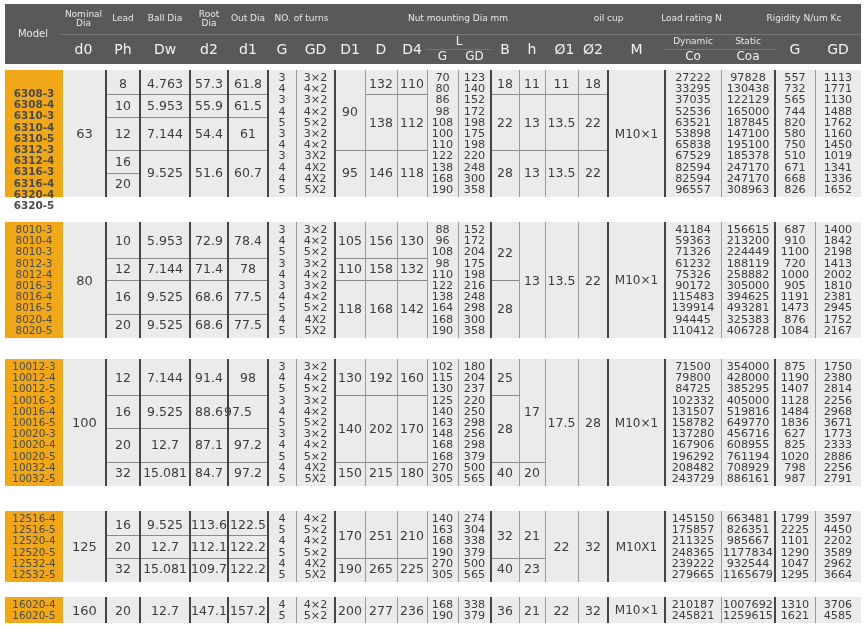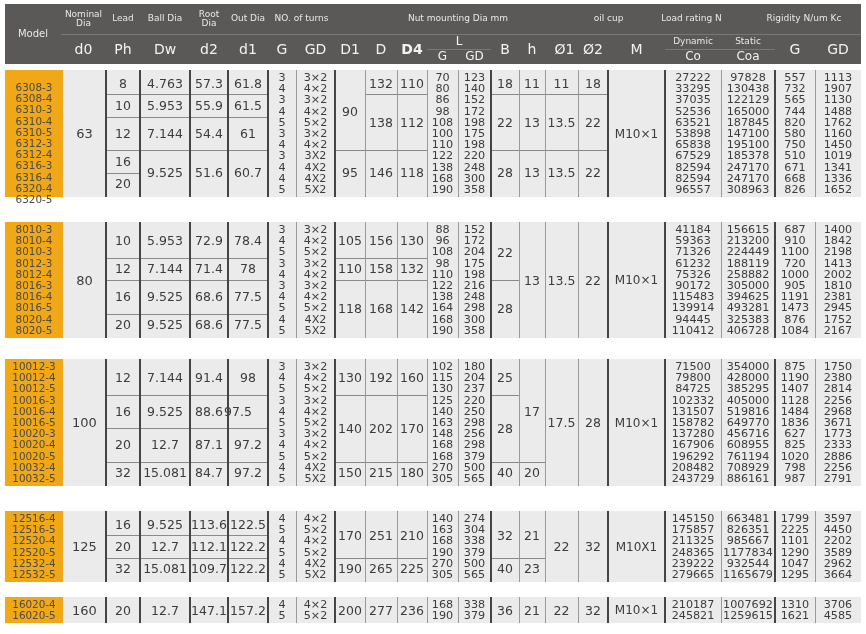--- a/index.html
+++ b/index.html
@@ -36,21 +36,21 @@
 
   <div class="hc hb" style="left:56px;top:30px;width:45px;height:30px;">d0</div>
   <div class="hc hb" style="left:101px;top:30px;width:34px;height:30px;">Ph</div>
   <div class="hc hb" style="left:135px;top:30px;width:50px;height:30px;">Dw</div>
   <div class="hc hb" style="left:185px;top:30px;width:38px;height:30px;">d2</div>
   <div class="hc hb" style="left:223px;top:30px;width:40px;height:30px;">d1</div>
   <div class="hc hb" style="left:263px;top:30px;width:28px;height:30px;">G</div>
   <div class="hc hb" style="left:291px;top:30px;width:39px;height:30px;">GD</div>
   <div class="hc hb" style="left:330px;top:30px;width:30px;height:30px;">D1</div>
   <div class="hc hb" style="left:360px;top:30px;width:32px;height:30px;">D</div>
-  <div class="hc hb" style="left:392px;top:30px;width:30px;height:30px;font-weight:bold;">D4</div>
+  <div class="hc hb" style="left:392px;top:30px;width:30px;height:30px;">D4</div>
   <div class="hc hb" style="left:422px;top:30px;width:64px;height:15px;font-size:12px;">L</div>
   <div class="hc hb" style="left:422px;top:45px;width:31px;height:15px;font-size:12px;">G</div>
   <div class="hc hb" style="left:453px;top:45px;width:33px;height:15px;font-size:12px;">GD</div>
   <div class="hc hb" style="left:486px;top:30px;width:28px;height:30px;">B</div>
   <div class="hc hb" style="left:514px;top:30px;width:26px;height:30px;">h</div>
   <div class="hc hb" style="left:543px;top:30px;width:33px;height:30px;">Ø1</div>
   <div class="hc hb" style="left:573px;top:30px;width:30px;height:30px;">Ø2</div>
   <div class="hc hb" style="left:603px;top:30px;width:57px;height:30px;">M</div>
   <div class="hc hs" style="left:660px;top:30px;width:56px;height:15px;">Dynamic</div>
   <div class="hc hs" style="left:716px;top:30px;width:54px;height:15px;">Static</div>
@@ -59,21 +59,21 @@
   <div class="hc hb" style="left:770px;top:30px;width:40px;height:30px;">G</div>
   <div class="hc hb" style="left:810px;top:30px;width:46px;height:30px;">GD</div>
 
   <div class="hl" style="left:56px;top:30px;width:800px;"></div>
   <div class="hl" style="left:422px;top:45px;width:64px;"></div>
   <div class="hl" style="left:660px;top:45px;width:110px;"></div>
 </div>
 
 <div id="groups">
     <div class="grp" style="top:70px;height:127.19999999999999px;">
-      <div class="models" style="padding-top: 12px; box-sizing: border-box;">
+      <div class="models" style="padding-top: 18px; box-sizing: border-box; font-weight: bold;">
         <div class="m">6308-3</div>
         <div class="m">6308-4</div>
         <div class="m">6310-3</div>
         <div class="m">6310-4</div>
         <div class="m">6310-5</div>
         <div class="m">6312-3</div>
         <div class="m">6312-4</div>
         <div class="m">6316-3</div>
         <div class="m">6316-4</div>
         <div class="m">6320-4</div>
@@ -230,21 +230,21 @@
         <div>820</div>
         <div>580</div>
         <div>750</div>
         <div>510</div>
         <div>671</div>
         <div>668</div>
         <div>826</div>
       </div>
       <div class="stack" style="left:810px;top:2px;width:46px;">
         <div>1113</div>
-        <div>1907</div>
+        <div>1771</div>
         <div>1130</div>
         <div>1488</div>
         <div>1762</div>
         <div>1160</div>
         <div>1450</div>
         <div>1019</div>
         <div>1341</div>
         <div>1336</div>
         <div>1652</div>
       </div>

